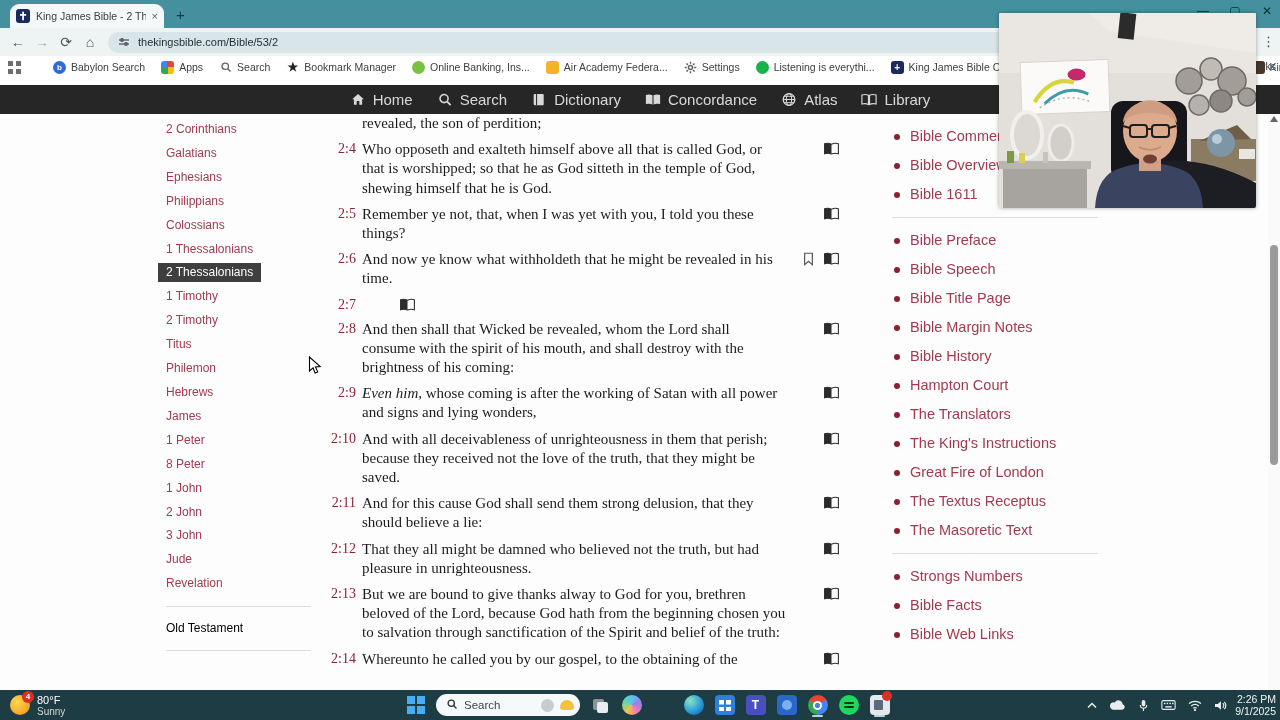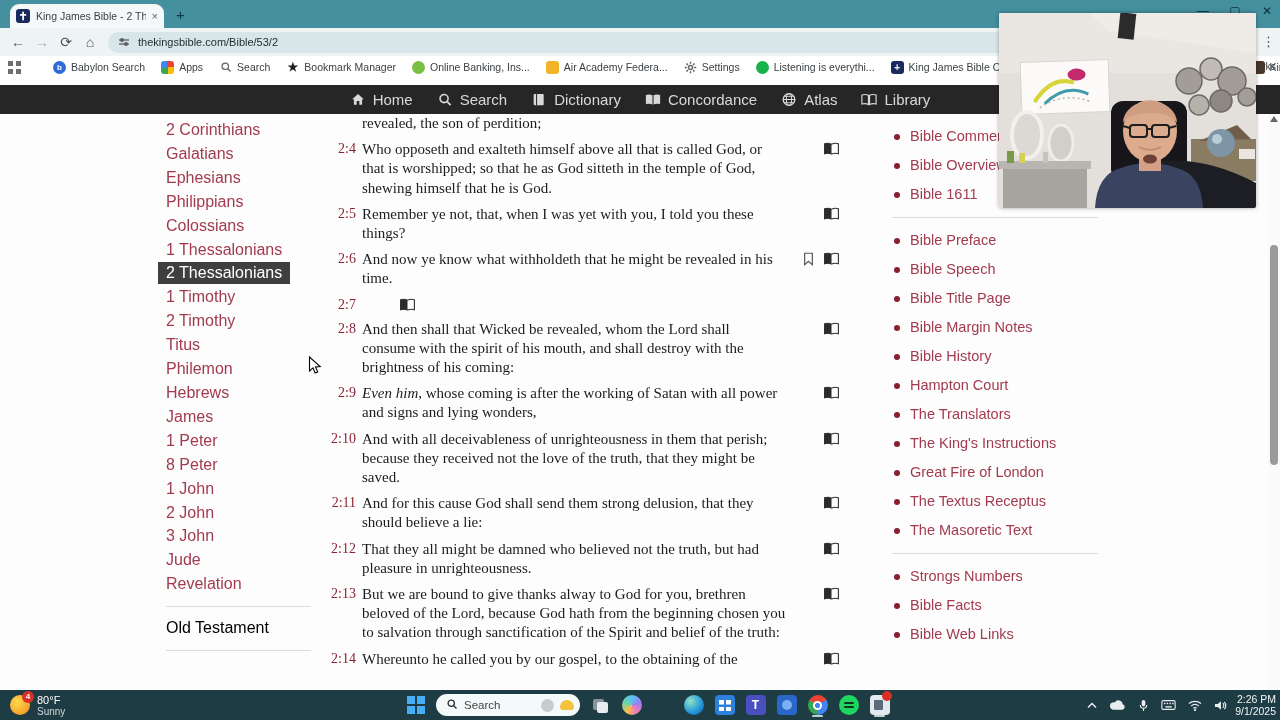--- a/index.html
+++ b/index.html
@@ -54,21 +54,21 @@
   
   .site-nav { position:absolute; left:0; top:85px; width:1280px; height:29px; background:#262626;
               display:flex; align-items:center; justify-content:center; gap:24px; }
   .nav-item { display:flex; align-items:center; gap:7px; color:#d9d9d9; font-size:15px; }
   .nav-item .ic { width:16px; height:15px; display:inline-flex; color:#d9d9d9; }
   .nav-item .ic svg { width:100%; height:100%; }
 
   
   .content { position:absolute; left:0; top:114px; width:1280px; height:576px; background:#fdfdfd; overflow:hidden; }
 
-  .book-list { position:absolute; left:166px; top:4px; width:145px; font-size:16px; color:#a23b4f; }
+  .book-list { position:absolute; left:166px; top:4px; width:145px; font-size:12px; color:#a23b4f; }
   .book-item { line-height:23.9px; white-space:nowrap; }
   .book-item.selected { line-height:23.9px; }
   .book-item.selected span { background:#3f3f3f; color:#fff; padding:2px 8px 3px 8px; margin-left:-8px; border-radius:0; }
   .bk-divider { border-top:1px solid #ddd; width:145px; margin:10px 0 9px 0; }
   .old-testament { line-height:24px; color:#000000; }
 
   .verses { position:absolute; left:330px; top:0px; width:512px; }
   .vrow { display:flex; margin-bottom:7px; }
   .vnum { width:26px; text-align:right; margin-right:6px; font:14px "Liberation Serif", serif; color:#8b2332; padding-top:1px; flex:none;}
   .vtext { width:424px; font:15px/19.2px "Liberation Serif", serif; color:#1c1c1c; }

